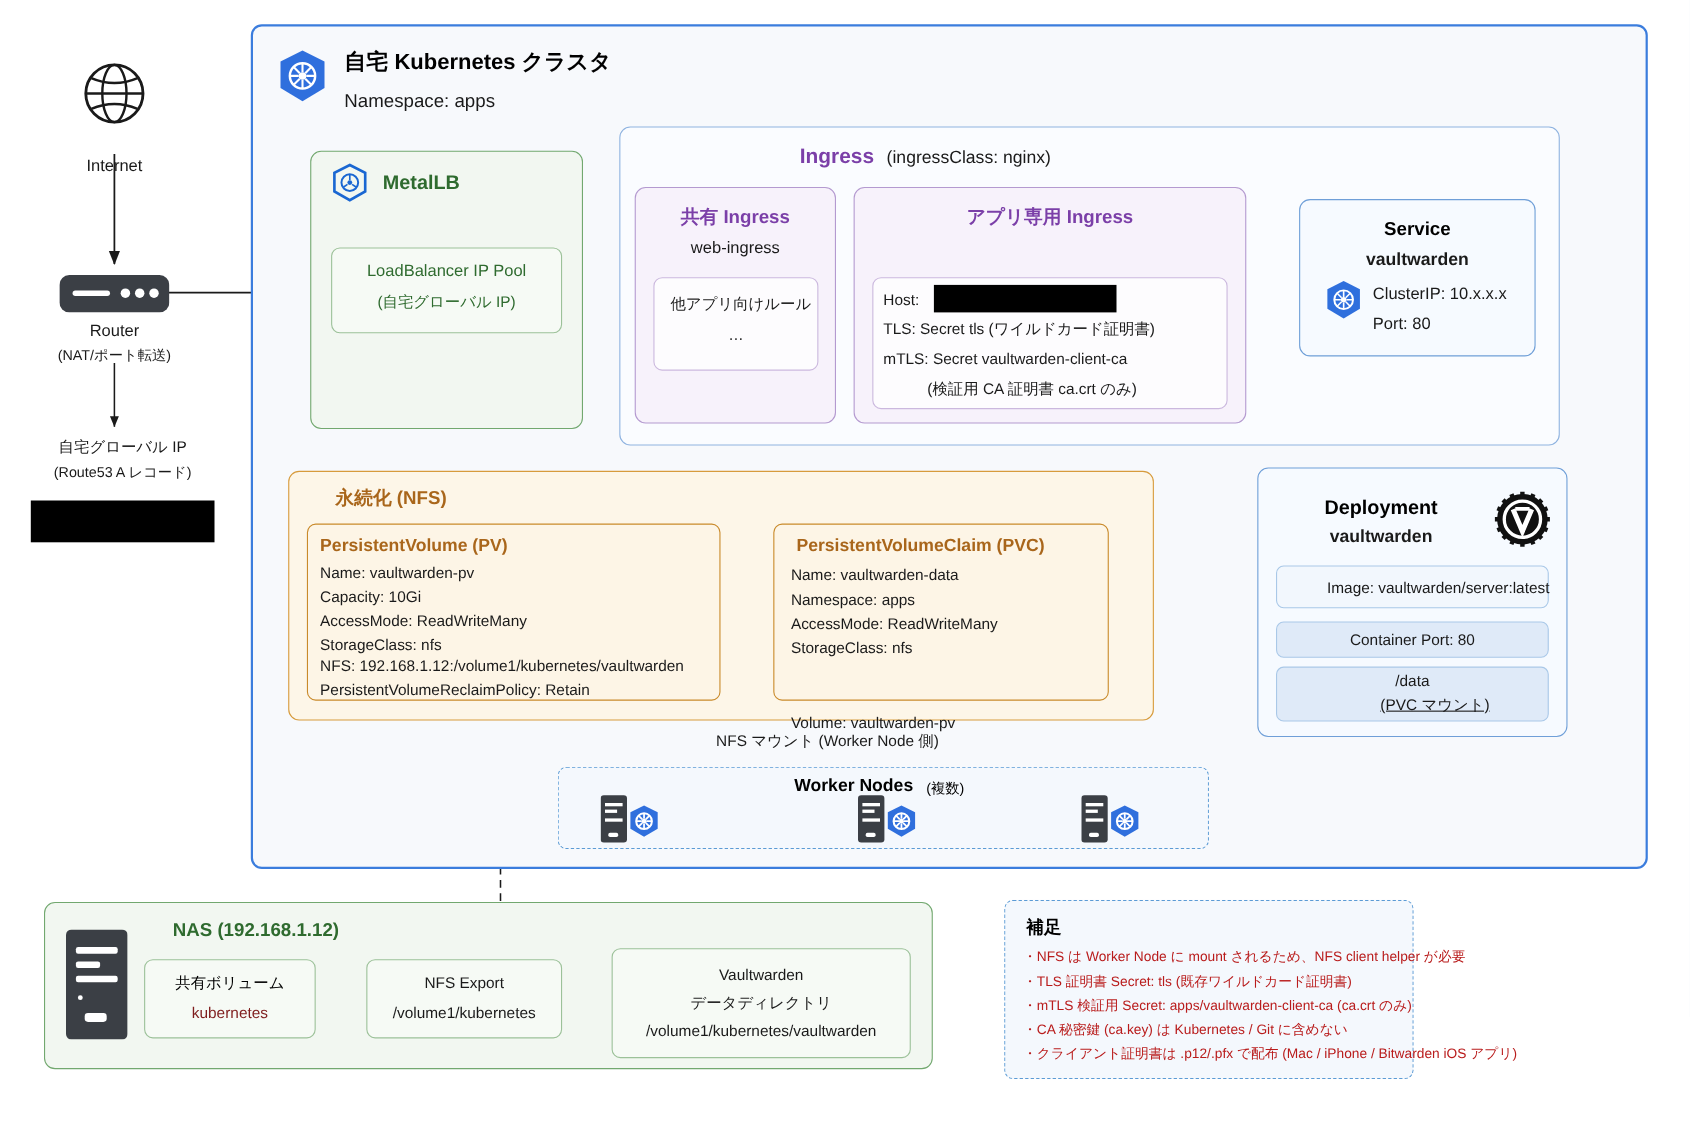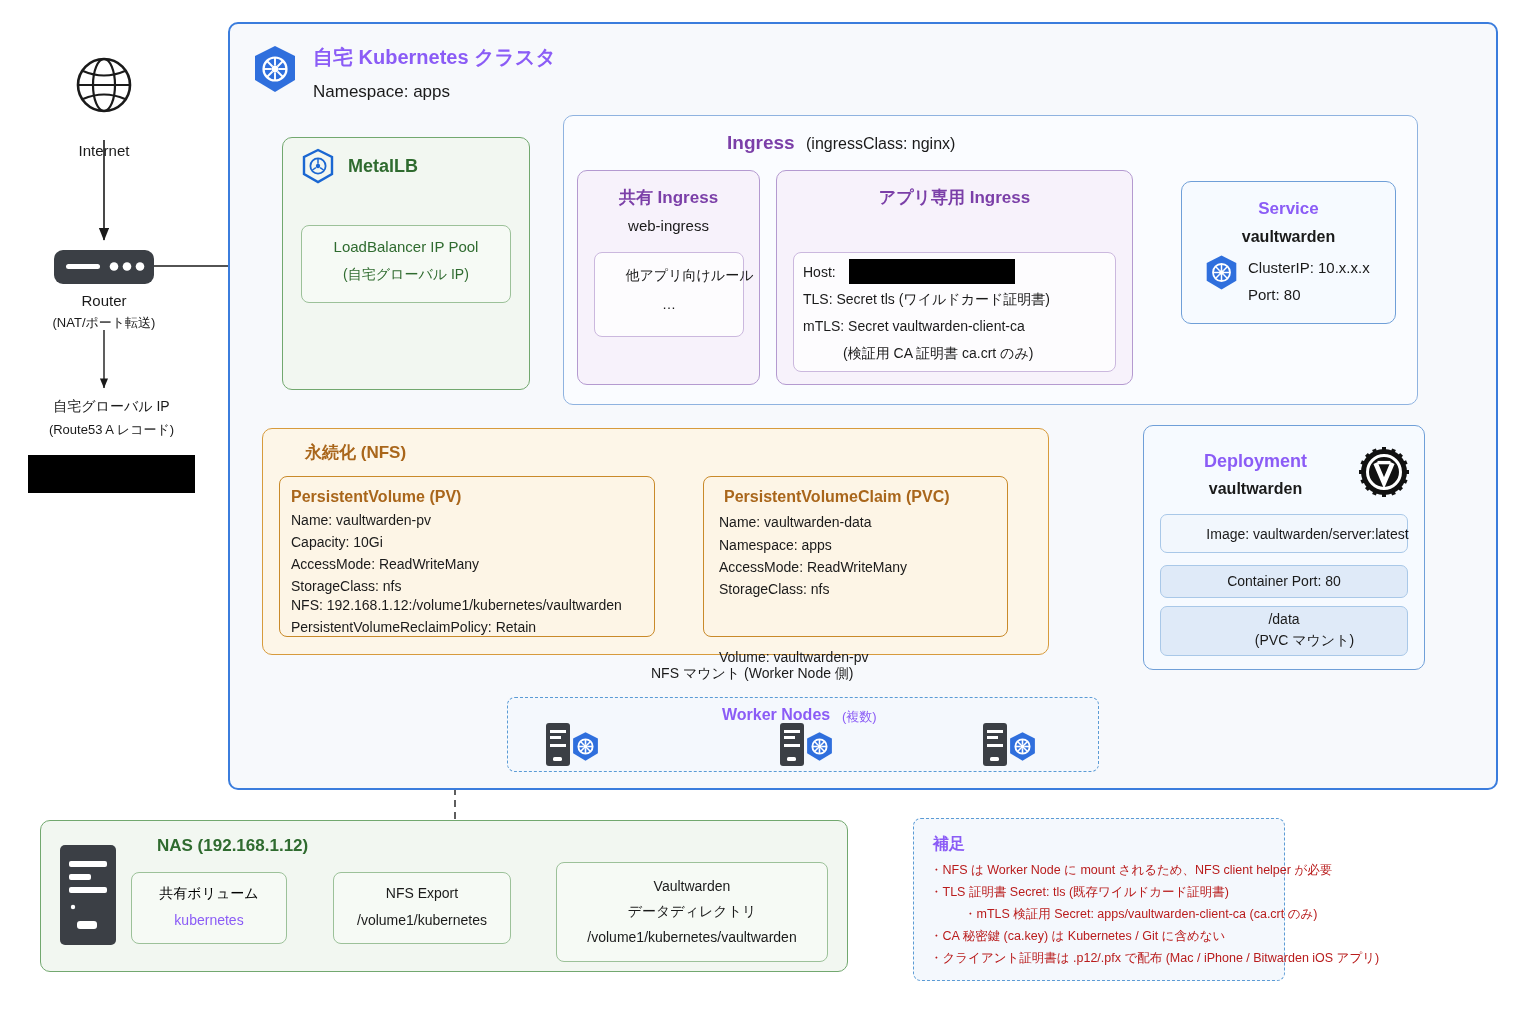--- a/index.html
+++ b/index.html
@@ -27,21 +27,21 @@
   .orange-inner{ border: 1.5px solid #c98a2a; background: #fdf5e6; border-radius: 8px; }
   .blue-box    { border: 1.5px solid #6f9fd8; background: #f6faff; }
   .blue-inner  { border: 1.5px solid #a9c8e8; background: #f2f7fd; border-radius: 7px; }
   .blue-inner2 { border: 1.5px solid #a9c8e8; background: #dfeaf8; border-radius: 7px; }
   .dashed-blue { border: 1.5px dashed #5b9bd5; background: #f4f8fd; border-radius: 8px; }
   .dashed-note { border: 1.5px dashed #5b9bd5; background: #f4f8fd; border-radius: 8px; }
 
   
   .t { position: absolute; white-space: nowrap; line-height: 1.25; }
   .center { text-align: center; }
-  .hdr-blue  { color: #8b5cf6; font-weight: bold; }
+  .hdr-blue  { color: #000000; font-weight: bold; }
   .hdr-purple{ color: #7b3fa8; font-weight: bold; }
   .hdr-green { color: #2f6b2f; font-weight: bold; }
   .hdr-orange{ color: #a9661b; font-weight: bold; }
   .plain { color: #1a1a1a; }
   .bold  { font-weight: bold; }
   .redact { position: absolute; background: #000000; } .f13 { font-size: 13px; text-align: center; }
   .f14 { font-size: 14px; } .f15 { font-size: 15px; } .f16 { font-size: 16px; }
   .f17 { font-size: 17px; } .f18 { font-size: 18px; } .f19 { font-size: 19px; }
   .f20 { font-size: 20px; }
 
@@ -164,21 +164,21 @@
   <div class="t f14 center" style="left:301px; top:266px; width:210px; color:#2f6b2f;">(自宅グローバル IP)</div>
 
   <div class="box ingress-box" style="left:563px; top:115px; width:855px; height:290px;"></div>
   <div class="t f19 hdr-purple" style="left:727px; top:131px;">Ingress</div>
   <div class="t f16 plain" style="left:806px; top:134px;">(ingressClass: nginx)</div>
 
   <div class="box purple-box" style="left:577px; top:170px; width:183px; height:215px;"></div>
   <div class="t f17 hdr-purple center" style="left:577px; top:187px; width:183px;">共有 Ingress</div>
   <div class="t f15 plain center" style="left:577px; top:217px; width:183px;">web-ingress</div>
   <div class="box purple-inner" style="left:594px; top:252px; width:150px; height:85px;"></div>
-  <div class="t f14 plain center" style="left:600px; top:268px; width:179px;font-family:Liberation Mono, monospace;">他アプリ向けルール</div>
+  <div class="t f14 plain center" style="left:584px; top:268px; width:179px;">他アプリ向けルール</div>
   <div class="t f14 plain center" style="left:594px; top:296px; width:150px;">…</div>
 
   <div class="box purple-box" style="left:776px; top:170px; width:357px; height:215px;"></div>
   <div class="t f17 hdr-purple center" style="left:776px; top:187px; width:357px;">アプリ専用 Ingress</div>
 
   <div class="box purple-inner" style="left:793px; top:252px; width:323px; height:120px;"></div>
   <div class="t f14 plain" style="left:803px; top:264px;">Host:</div>
   <div class="redact" style="left:849px; top:259px; width:166px; height:25px;"></div>
   <div class="t f14 plain" style="left:803px; top:291px;">TLS: Secret tls (ワイルドカード証明書)</div>
   <div class="t f14 plain" style="left:803px; top:318px;">mTLS: Secret   vaultwarden-client-ca</div>
@@ -240,21 +240,21 @@
   </div>
 
   <div class="box blue-inner" style="left:1160px; top:514px; width:248px; height:39px;"></div>
   <div class="t f14 plain center" style="left:1160px; top:526px; width:295px;">Image: vaultwarden/server:latest</div>
 
   <div class="box blue-inner2" style="left:1160px; top:565px; width:248px; height:33px;"></div>
   <div class="t f14 plain center" style="left:1160px; top:573px; width:248px;">Container Port: 80</div>
 
   <div class="box blue-inner2" style="left:1160px; top:606px; width:248px; height:50px;"></div>
   <div class="t f14 plain center" style="left:1160px; top:611px; width:248px;">/data</div>
-  <div class="t f14 plain center" style="left:1160px; top:632px; width:289px;">(PVC マウント)</div>
+  <div class="t f14 plain center" style="left:1160px; top:632px; width:289px;text-decoration:underline;">(PVC マウント)</div>
 
   <div class="box orange-box" style="left:262px; top:428px; width:787px; height:227px;"></div>
   <div class="t f17 hdr-orange" style="left:305px; top:442px;">永続化 (NFS)</div>
 
   <div class="box orange-inner" style="left:279px; top:476px; width:376px; height:161px;"></div>
   <div class="t f16 hdr-orange" style="left:291px; top:487px;">PersistentVolume (PV)</div>
   <div class="t f14 plain" style="left:291px; top:512px;">Name: vaultwarden-pv</div>
   <div class="t f14 plain" style="left:291px; top:534px;">Capacity: 10Gi</div>
   <div class="t f14 plain" style="left:291px; top:556px;">AccessMode: ReadWriteMany</div>
   <div class="t f14 plain" style="left:291px; top:578px;">StorageClass: nfs</div>
@@ -356,32 +356,32 @@
       <rect x="9" y="16" width="38" height="6" rx="2" fill="#ffffff"></rect>
       <rect x="9" y="29" width="22" height="6" rx="2" fill="#ffffff"></rect>
       <rect x="9" y="42" width="38" height="6" rx="2" fill="#ffffff"></rect>
       <circle cx="13" cy="62" r="2.2" fill="#ffffff"></circle>
       <rect x="17" y="76" width="20" height="8" rx="3" fill="#ffffff"></rect>
     </svg>
   </div>
 
   <div class="box green-inner" style="left:131px; top:872px; width:156px; height:72px;"></div>
   <div class="t f14 center" style="left:131px; top:885px; width:156px; color:#000000;">共有ボリューム</div>
-  <div class="t f14 center" style="left:131px; top:912px; width:156px; color:#8b5cf6;">kubernetes</div>
+  <div class="t f14 center" style="left:131px; top:912px; width:156px; color:#7f1d1d;">kubernetes</div>
 
   <div class="box green-inner" style="left:333px; top:872px; width:178px; height:72px;"></div>
   <div class="t f14 center" style="left:333px; top:885px; width:178px; color:#1a1a1a;">NFS Export</div>
   <div class="t f14 center" style="left:333px; top:912px; width:178px; color:#1a1a1a;">/volume1/kubernetes</div>
 
   <div class="box green-inner" style="left:556px; top:862px; width:272px; height:100px;"></div>
   <div class="t f14 center" style="left:556px; top:878px; width:272px; color:#1a1a1a;">Vaultwarden</div>
   <div class="t f14 center" style="left:556px; top:903px; width:272px; color:#1a1a1a;">データディレクトリ</div>
   <div class="t f14 center" style="left:556px; top:929px; width:272px; color:#1a1a1a;">/volume1/kubernetes/vaultwarden</div>
 
   <div class="box dashed-note" style="left:913px; top:818px; width:372px; height:163px;"></div>
   <div class="t f16 hdr-blue" style="left:933px; top:834px;">補足</div>
   <div class="notes-line" style="left:930px; top:862px;">・NFS は Worker Node に mount されるため、NFS client helper が必要</div>
   <div class="notes-line" style="left:930px; top:884px;">・TLS 証明書 Secret: tls (既存ワイルドカード証明書)</div>
-  <div class="notes-line" style="left:964px; top:906px;">・mTLS 検証用 Secret: apps/vaultwarden-client-ca (ca.crt のみ)</div>
+  <div class="notes-line" style="left:930px; top:906px;">・mTLS 検証用 Secret: apps/vaultwarden-client-ca (ca.crt のみ)</div>
   <div class="notes-line" style="left:930px; top:928px;">・CA 秘密鍵 (ca.key) は Kubernetes / Git に含めない</div>
   <div class="notes-line" style="left:930px; top:950px;">・クライアント証明書は .p12/.pfx で配布 (Mac / iPhone / Bitwarden iOS アプリ)</div>
 
 </div>
 
 </body></html>

